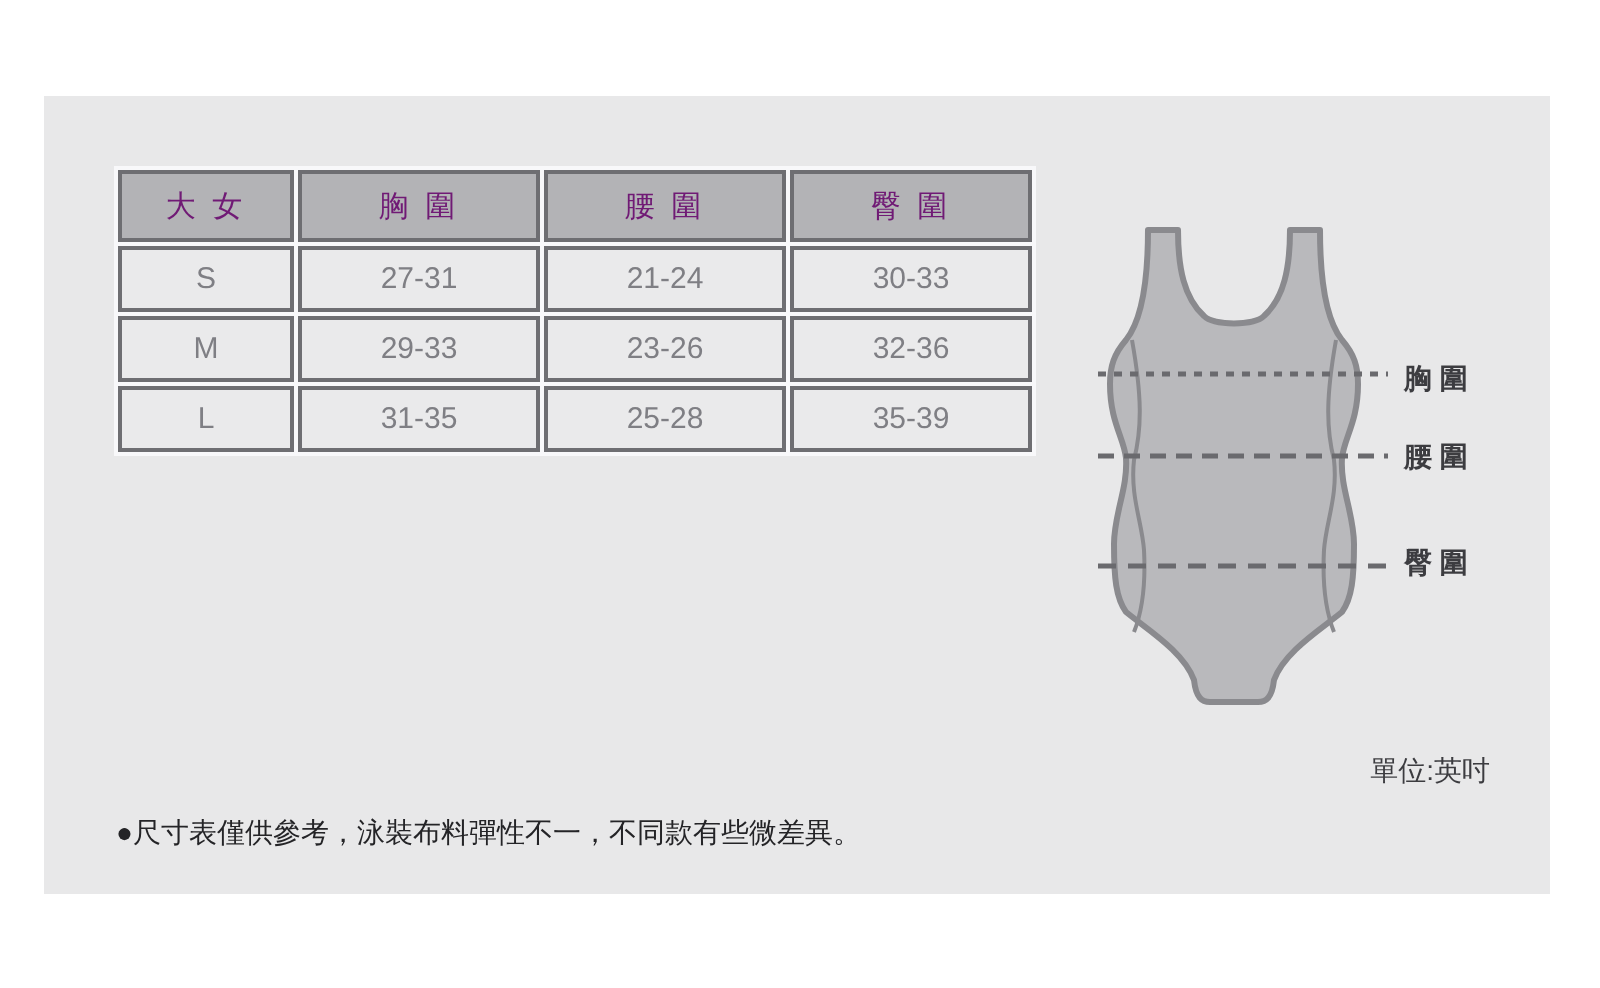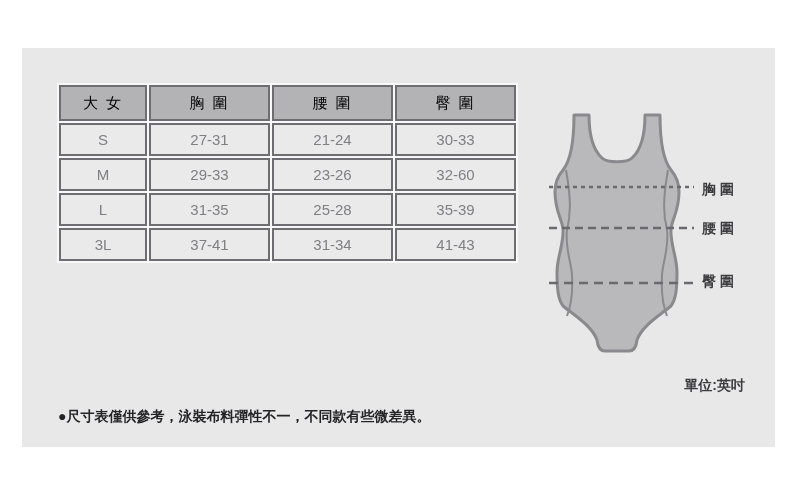--- a/index.html
+++ b/index.html
@@ -26,21 +26,21 @@
     left: 35px; top: 35px;
     width: 451px;
     border-collapse: separate;
     border-spacing: 2px;
     background: #f8f8fa;
     table-layout: fixed;
   }
   table.size-table th {
     height: 36px;
     background: #b3b3b6;
-    color: #000000;
+    color: #701a75;
     font-size: 15px;
     font-weight: normal;
     letter-spacing: 2px;
     border: 2px solid #6e6e72;
     text-align: center;
     vertical-align: middle;
   }
   table.size-table td {
     height: 33px;
     background: #eaeaeb;
@@ -66,32 +66,32 @@
     color: #3c3c40;
     white-space: nowrap;
   }
   .dim-label.chest { top: 131px; }
   .dim-label.waist { top: 170px; }
   .dim-label.hip   { top: 223px; }
   .unit-label {
     position: absolute;
     right: 30px; top: 329px;
     font-size: 14px;
-    font-weight: 700;
+    font-weight: 400;
     color: #3c3c40;
     white-space: nowrap;
   }
   
   .notes {
     position: absolute;
     left: 36px; right: 28px; top: 360px;
     display: flex;
     justify-content: space-between;
     font-size: 14px;
-    font-weight: bold;
+    font-weight: normal;
     color: #242427;
     white-space: nowrap;
   }
 </style>
 </head>
 <body>
 
 <div class="canvas">
   <div class="panel">
 
@@ -114,33 +114,27 @@
         <tr>
           <td>S</td>
           <td>27-31</td>
           <td>21-24</td>
           <td>30-33</td>
         </tr>
         <tr>
           <td>M</td>
           <td>29-33</td>
           <td>23-26</td>
-          <td>32-60</td>
+          <td>32-36</td>
         </tr>
         <tr>
           <td>L</td>
           <td>31-35</td>
           <td>25-28</td>
           <td>35-39</td>
-        </tr>
-        <tr>
-          <td>3L</td>
-          <td>37-41</td>
-          <td>31-34</td>
-          <td>41-43</td>
         </tr>
       </tbody>
     </table>
 
     <svg class="suit-svg" viewBox="0 0 150 250">
 
       <path d="M 29 7 L 44 7
           C 44 26, 47 41, 57 50
           C 62 55, 82 55, 87 50
           C 97 41, 100 26, 100 7

